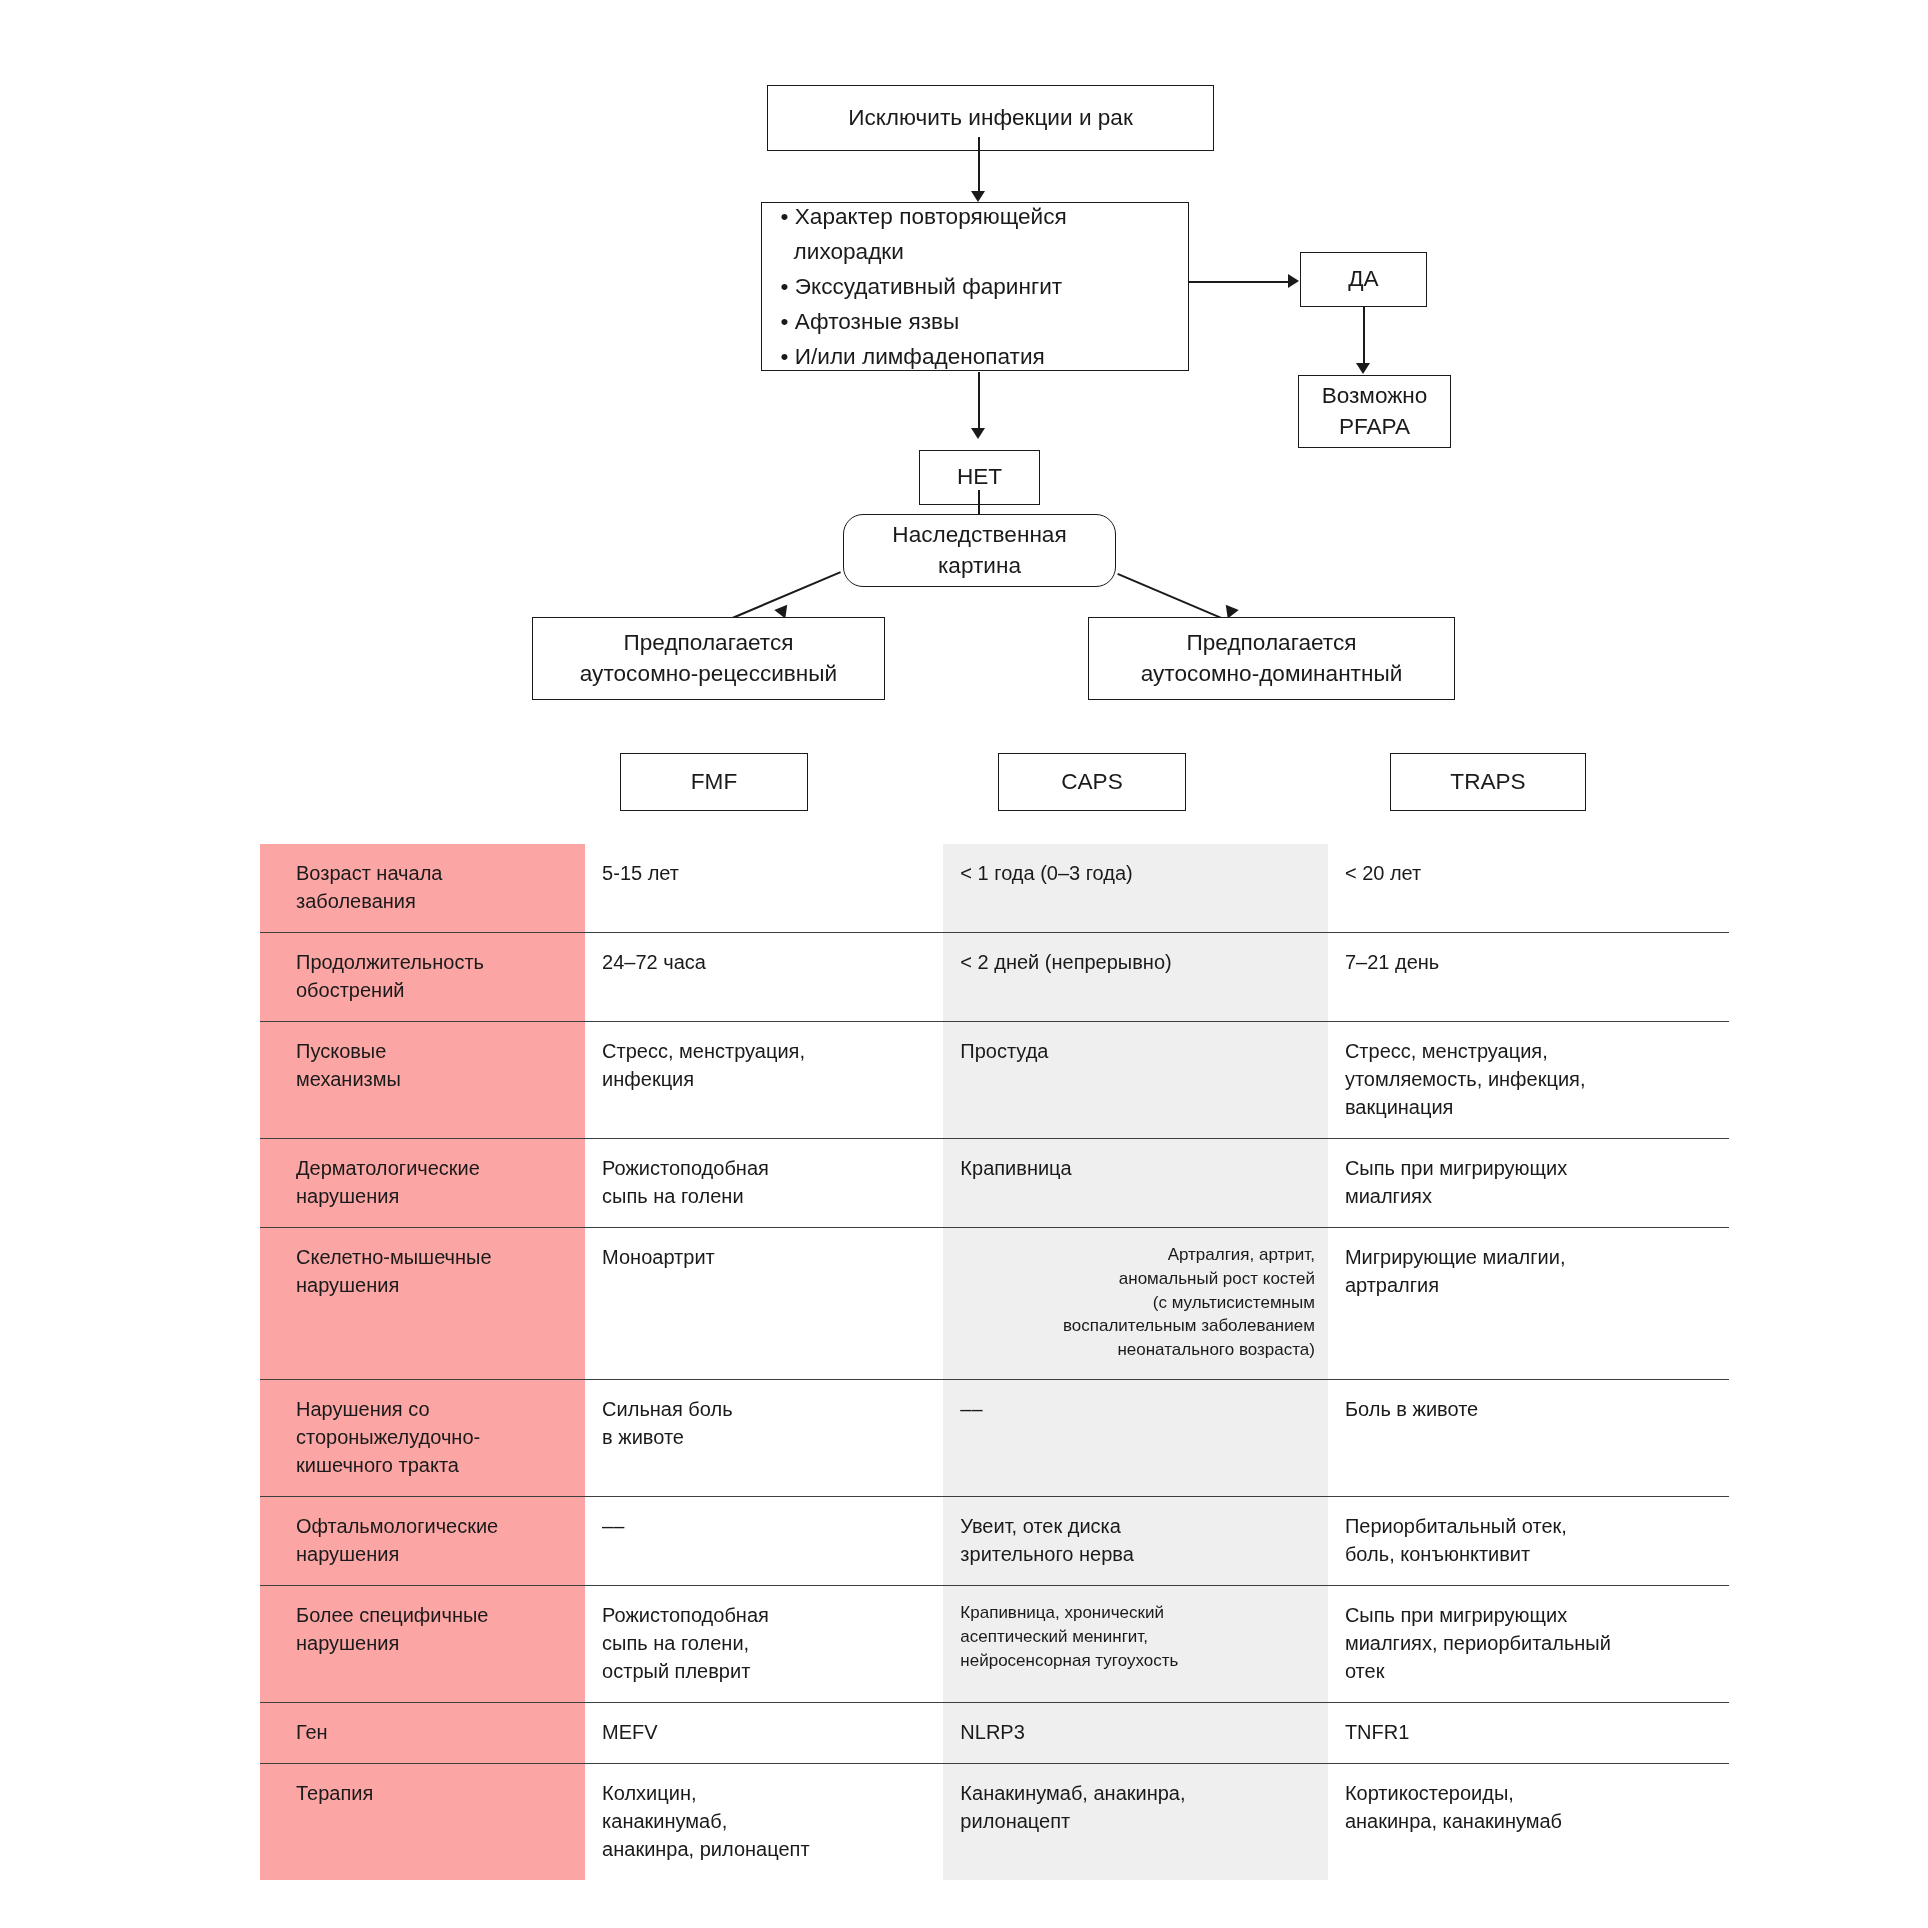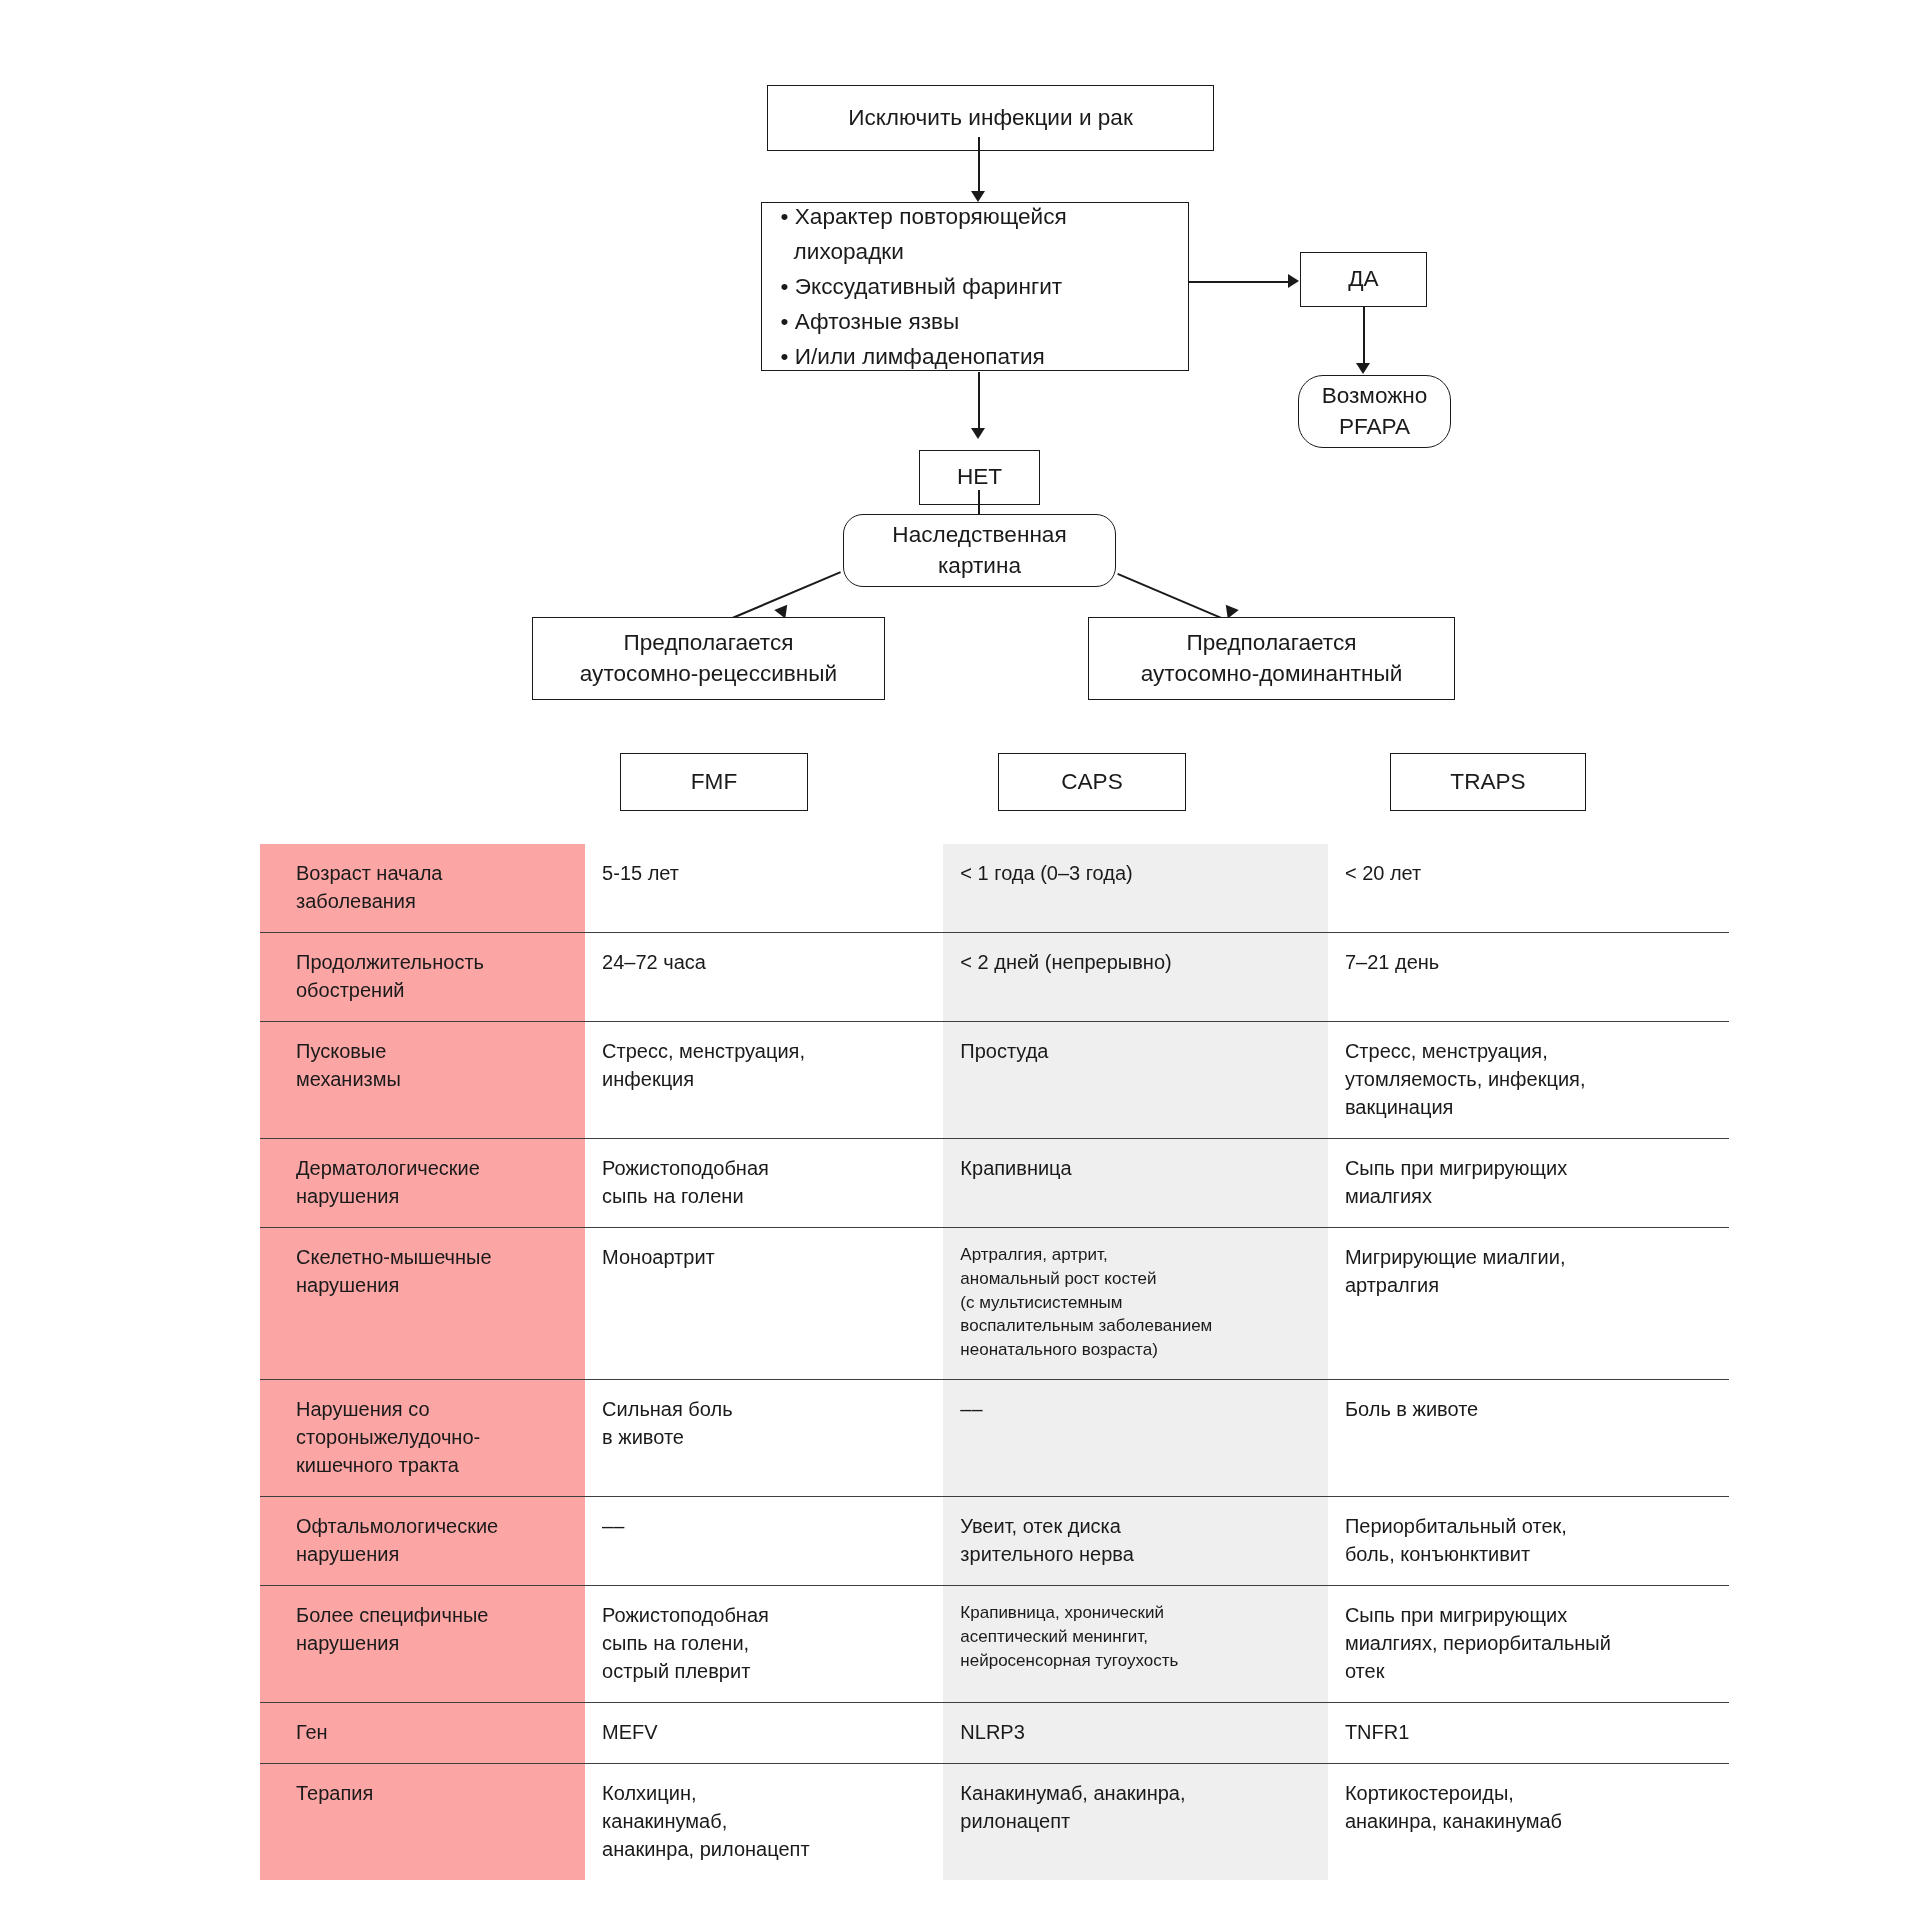--- a/index.html
+++ b/index.html
@@ -152,21 +152,21 @@
   <div class="hline" style="left:1189px; top:281px; width:104px;"></div>
   <div class="arrowhead-right" style="left:1288px; top:274px;"></div>
 
   <div class="node" style="left:1300px; top:252px; width:127px; height:55px;">
     <span>ДА</span>
   </div>
 
   <div class="vline" style="left:1363px; top:307px; height:61px;"></div>
   <div class="arrowhead-down" style="left:1356px; top:363px;"></div>
 
-  <div class="node" style="left:1298px; top:375px; width:153px; height:73px; white-space:pre-line;border-radius:25px;">
+  <div class="node" style="left:1298px; top:375px; width:153px; height:73px; white-space:pre-line;">
     <span style="white-space:pre-line;">Возможно
 PFAPA</span>
   </div>
 
   <div class="vline" style="left:978px; top:372px; height:61px;"></div>
   <div class="arrowhead-down" style="left:971px; top:428px;"></div>
 
   <div class="node" style="left:919px; top:450px; width:121px; height:55px;">
     <span>НЕТ</span>
   </div>
@@ -240,21 +240,21 @@
       <td class="c1" style="white-space:pre-line;">Рожистоподобная
 сыпь на голени</td>
       <td class="c2" style="white-space:pre-line;">Крапивница</td>
       <td class="c3" style="white-space:pre-line;">Сыпь при мигрирующих
 миалгиях</td>
     </tr>
     <tr>
       <td class="c0" style="white-space:pre-line;">Скелетно-мышечные
 нарушения</td>
       <td class="c1" style="white-space:pre-line;">Моноартрит</td>
-      <td class="c2 small-cell" style="white-space:pre-line;">Артралгия, артрит,
+      <td class="c2 small-cell" style="white-space:pre-line;text-align:right;">Артралгия, артрит,
 аномальный рост костей
 (с мультисистемным
 воспалительным заболеванием
 неонатального возраста)</td>
       <td class="c3" style="white-space:pre-line;">Мигрирующие миалгии,
 артралгия</td>
     </tr>
     <tr>
       <td class="c0" style="white-space:pre-line;">Нарушения со
 стороныжелудочно-

